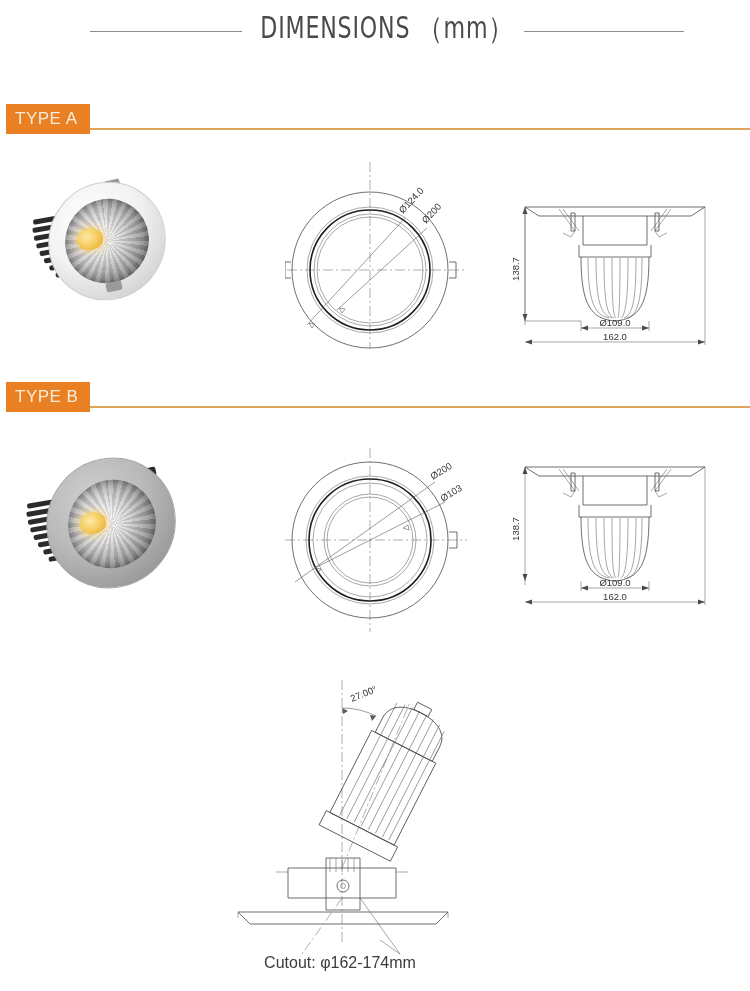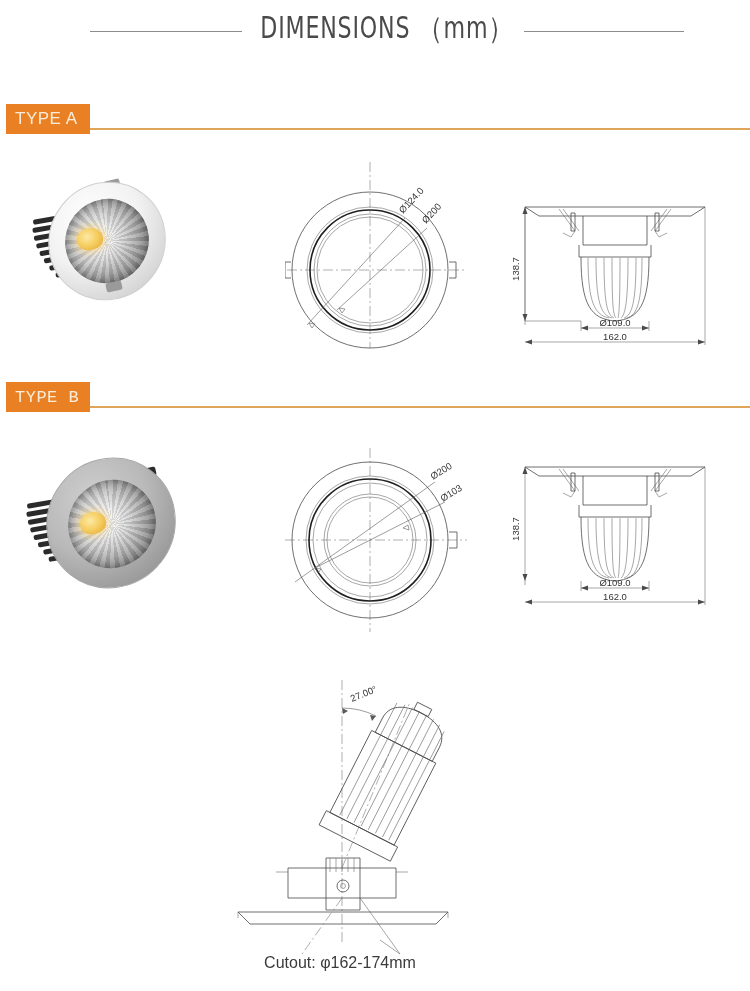--- a/index.html
+++ b/index.html
@@ -222,21 +222,21 @@
     <path d="M144,143 l-7,-2.5 v5 z" fill="#4a4a4a"></path>
     <text class="dimtext" x="110" y="141" text-anchor="middle">Ø109.0</text>
 
     <line class="ln-thin" x1="20" y1="157" x2="200" y2="157"></line>
     <path d="M20,157 l7,-2.5 v5 z" fill="#4a4a4a"></path>
     <path d="M200,157 l-7,-2.5 v5 z" fill="#4a4a4a"></path>
     <text class="dimtext" x="110" y="155" text-anchor="middle">162.0</text>
   </svg>
 </div>
 
-<div class="band" style="top:382px;font-family:Liberation Mono, monospace;">
+<div class="band" style="top:382px;">
   <div class="badge">TYPE B</div>
   <div class="bandline"></div>
 </div>
 
 <div class="photoB" style="left:20px; top:440px; width:180px; height:185px;">
   <div class="lug" style="left:120px; top:28px; background:#2b2b2b; transform:rotate(-12deg);"></div>
   <div class="fins" style="left:10px; top:60px;">
     <span style="top:0px;  left:2px;  width:28px;"></span>
     <span style="top:8px;  left:0px;  width:32px;"></span>
     <span style="top:16px; left:0px;  width:34px;"></span>

